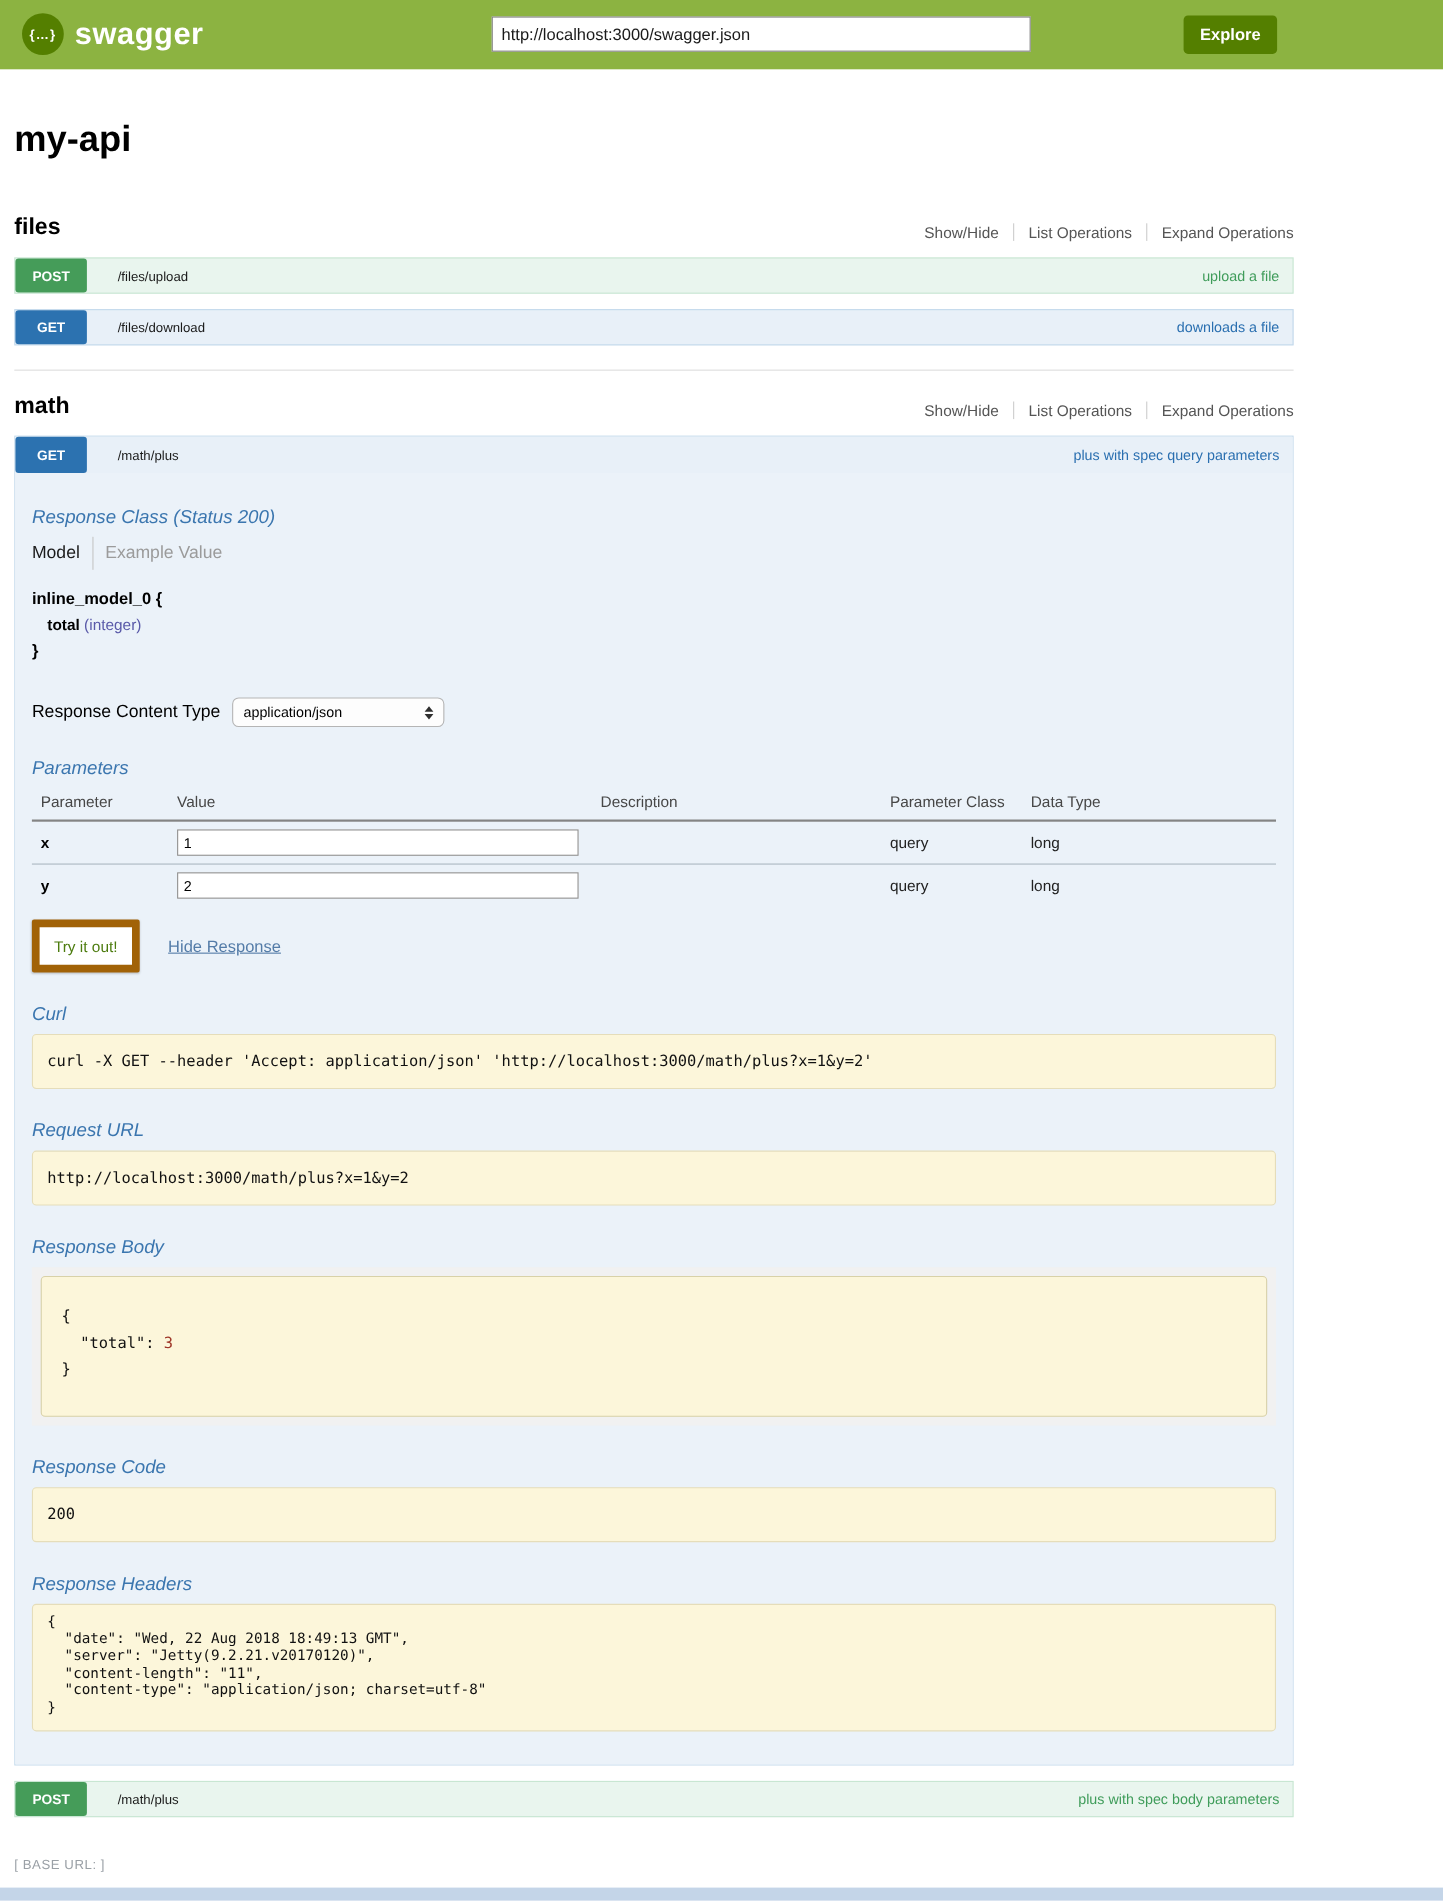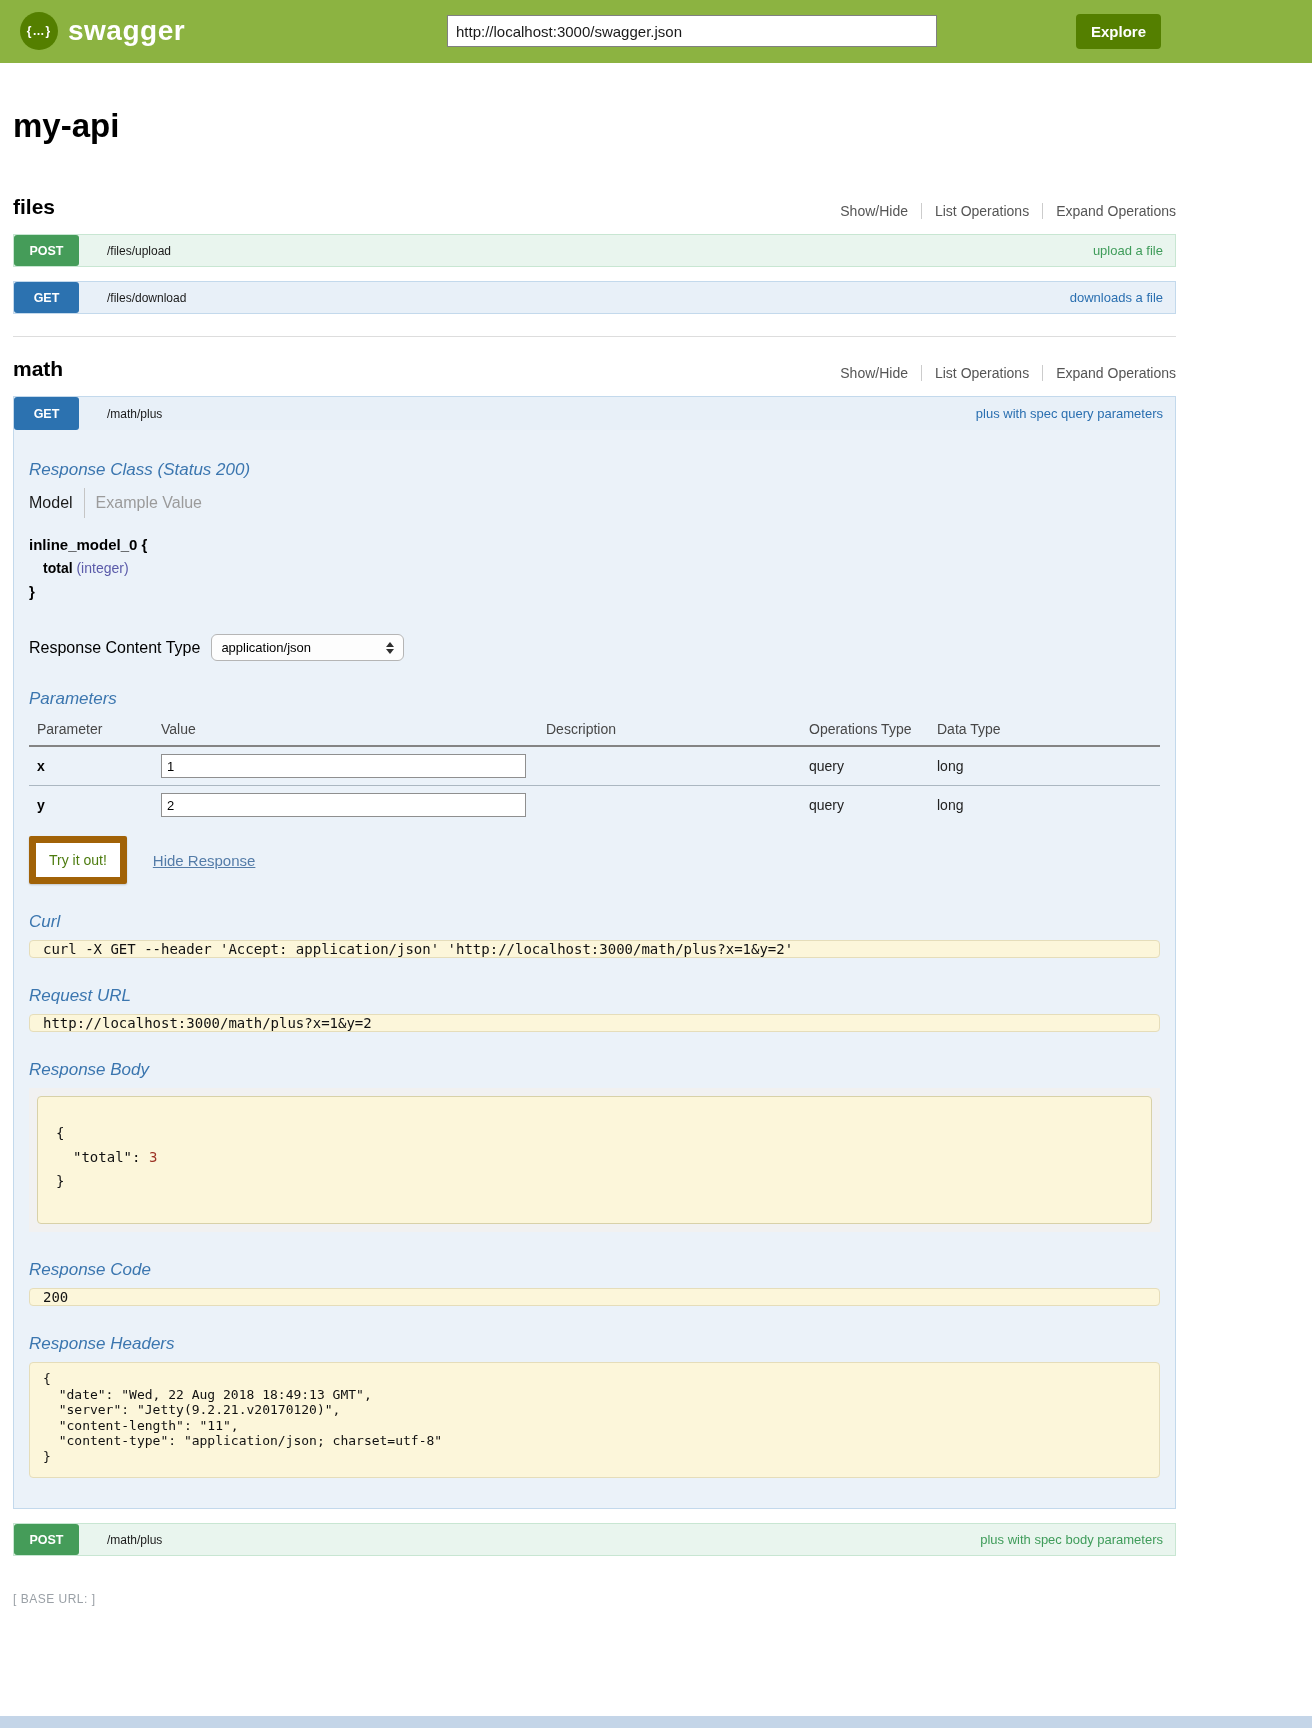--- a/index.html
+++ b/index.html
@@ -79,21 +79,21 @@
   .col-dtype { width: 223px; }
   .param-name { font-weight: bold; color: #000; }
   .param-input { width: 365px; height: 24px; border: 1px solid #8f8f8f; font-size: 13px; padding: 2px 5px;
     font-family: "Liberation Sans", sans-serif; }
   
   .try-row { display: flex; align-items: center; gap: 26px; margin: 12px 0 28px 0; }
   .try-btn { background: #ffffff; border: 7px solid #a16207; border-radius: 2px; font-size: 14px; color: #4d7c0f;
     padding: 9px 13px; cursor: pointer; box-shadow: 0 1px 2px rgba(0,0,0,0.18); font-family: "Liberation Sans", sans-serif; }
   .hide-link { color: #547ca8; text-decoration: underline; font-size: 15px; cursor: pointer; text-align: right; }
   
-  .code-block { background: #fcf6da; border: 1px solid #e5ddba; border-radius: 4px; padding: 0 13px;
+  .code-block { background: #fcf6da; border: 1px solid #e5ddba; border-radius: 4px; padding: 16px 13px;
     font-family: "DejaVu Sans Mono", monospace; font-size: 14px; color: #111; margin: 8px 0 28px 0; }
   .resp-body-outer { background: #f1f1f1; padding: 8px; margin: 8px 0 28px 0; }
   .resp-body-inner { background: #fcf6da; border: 1px solid #d8d1a8; border-radius: 4px;
     padding: 24px 18px 30px 18px; font-family: "DejaVu Sans Mono", monospace; font-size: 14px; line-height: 24px; color: #111; }
   .indent-1 { padding-left: 17px; }
   .json-num { color: #9d3426; }
   .pre { white-space: pre; }
   .headers-block { line-height: 15.5px; font-size: 13px; padding: 8px 13px 13px 13px; margin-bottom: 0; }
   
   .footer-baseurl { color: #9aa0a6; font-size: 12px; margin-top: 36px; letter-spacing: 0.5px; }
@@ -184,21 +184,21 @@
         </span>
       </div>
 
       <div class="h-blue params-heading">Parameters</div>
 
       <div class="p-table">
         <div class="p-head">
           <span class="col-name">Parameter</span>
           <span class="col-value">Value</span>
           <span class="col-desc">Description</span>
-          <span class="col-ptype">Operations Type</span>
+          <span class="col-ptype">Parameter Class</span>
           <span class="col-dtype">Data Type</span>
         </div>
 
         <div class="p-row">
           <span class="col-name param-name">x</span>
           <span class="col-value">
             <input class="param-input" type="text" value="1" style="">
           </span>
           <span class="col-desc"></span>
           <span class="col-ptype">query</span>

